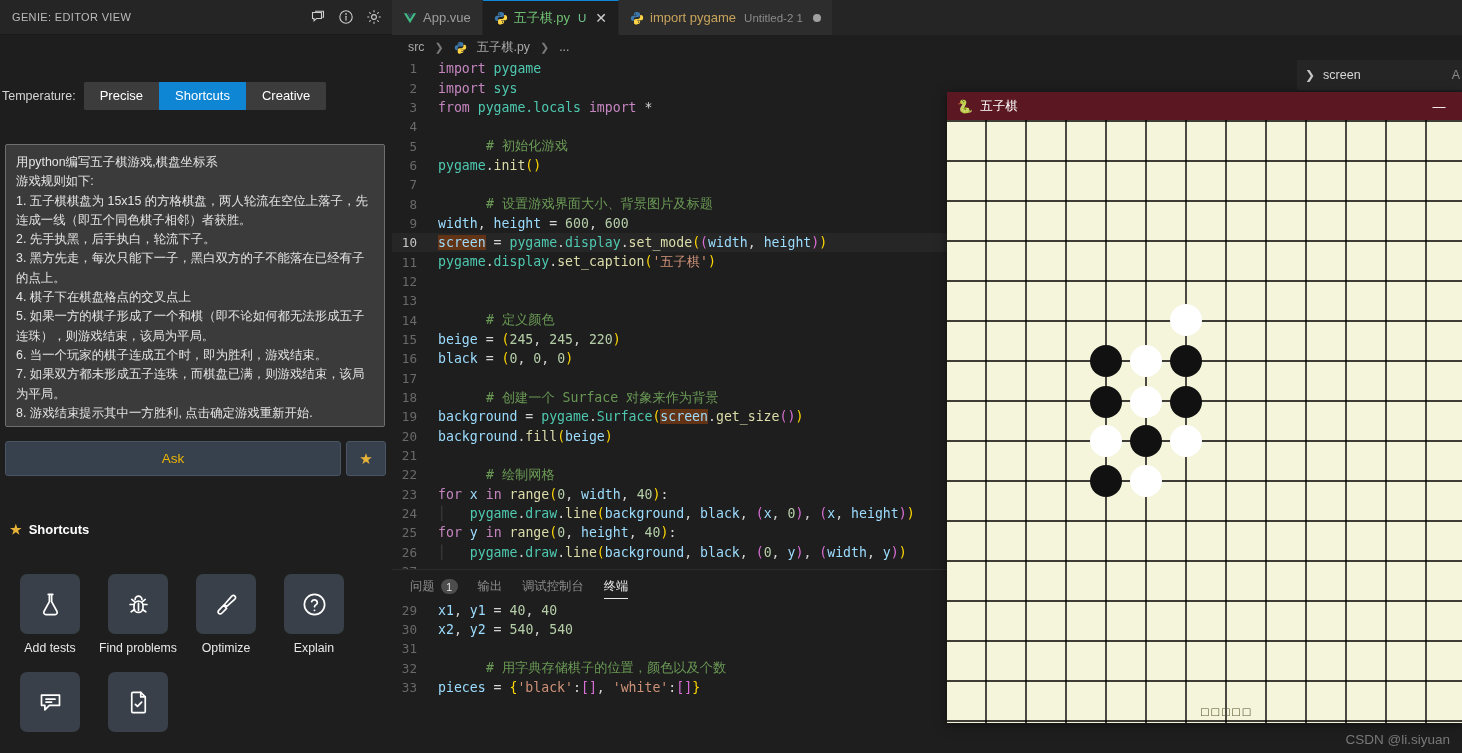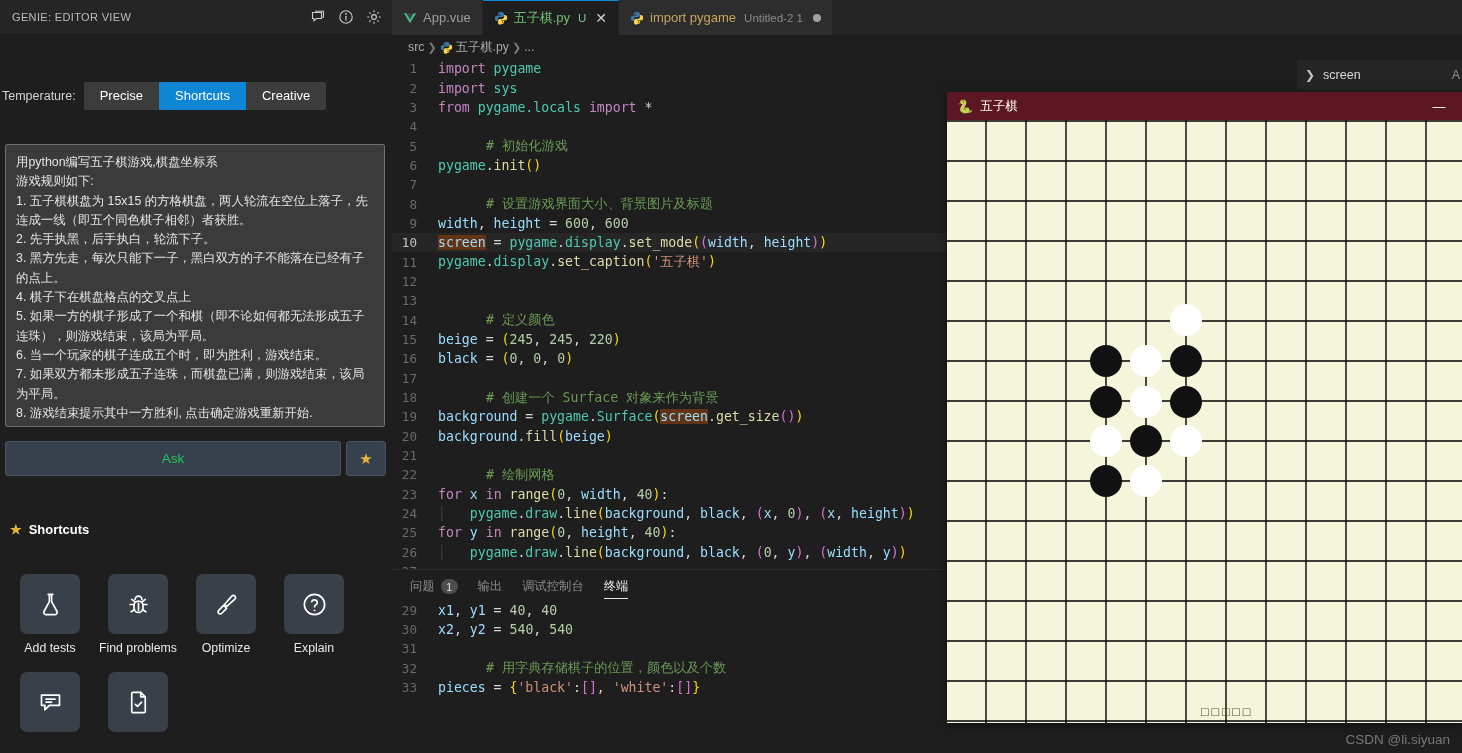--- a/index.html
+++ b/index.html
@@ -50,21 +50,21 @@
   }
   .prompt-line {
     font-size: 12.4px; color: #e3e3e3; line-height: 19.3px;
     font-family: "Liberation Sans", sans-serif;
     white-space: pre-wrap; word-break: break-all;
   }
 
   .ask-row { position: absolute; left: 5px; top: 441px; width: 381px; display: flex; gap: 5px; }
   .ask-btn {
     flex: 1; height: 35px; background: #37414d; border: 1px solid #4a5462;
-    border-radius: 3px; color: #22c55e; font-size: 13.5px;
+    border-radius: 3px; color: #eab308; font-size: 13.5px;
     display: flex; align-items: center; justify-content: center; cursor: pointer;
   }
   .star-btn {
     width: 40px; height: 35px; background: #37414d; border: 1px solid #4a5462;
     border-radius: 3px; display: flex; align-items: center; justify-content: center;
     cursor: pointer; color: #e8b339; font-size: 15px;
   }
 
   .shortcuts-title {
     position: absolute; left: 10px; top: 522px;
@@ -105,21 +105,21 @@
   .tab-ico { width: 14px; height: 14px; flex: 0 0 14px; display:flex; align-items:center; justify-content:center; }
   .tab-ico svg { width: 14px; height: 14px; display: block; }
   .tab-name.green { color: #6fbf73; }
   .tab-name.orange { color: #c8a45c; }
   .tab-sub { font-size: 11.5px; color: #8a8a8a; margin-left: 2px; }
   .tab-u { font-size: 11.5px; color: #73c991; margin-left: 2px; }
   .tab-close { font-size: 14px; color: #cfcfcf; margin-left: 3px; cursor: pointer; }
   .tab-dot { width: 8px; height: 8px; border-radius: 50%; background: #a0a0a0; margin-left: 4px; }
 
   .breadcrumb {
-    height: 24px; display: flex; align-items: center; gap: 3px;
+    height: 24px; display: flex; align-items: center; gap: 10px;
     padding-left: 16px; font-size: 12.3px; color: #a9a9a9; background: #1e1e1e;
   }
   .bc-sep { color: #7a7a7a; font-size: 11px; }
   .bc-ico { width: 13px; height: 13px; display: flex; }
   .bc-ico svg { width: 13px; height: 13px; }
 
   .code-wrap {
     position: absolute; left: 0; top: 59px; width: 1070px; height: 664px;
     background: #1e1e1e; overflow: hidden;
   }

